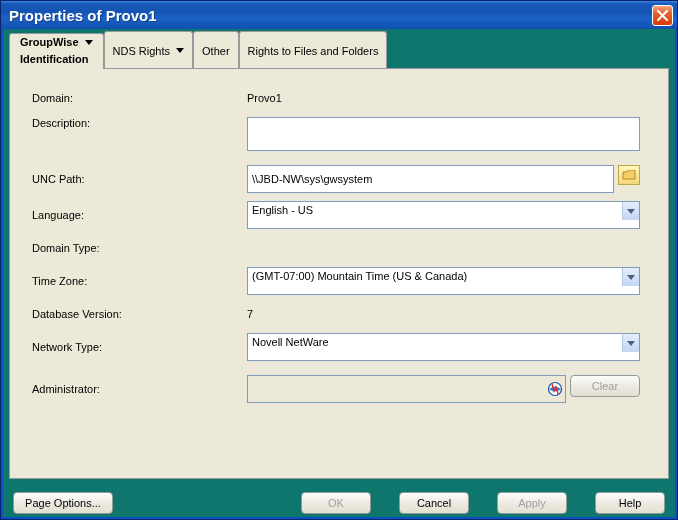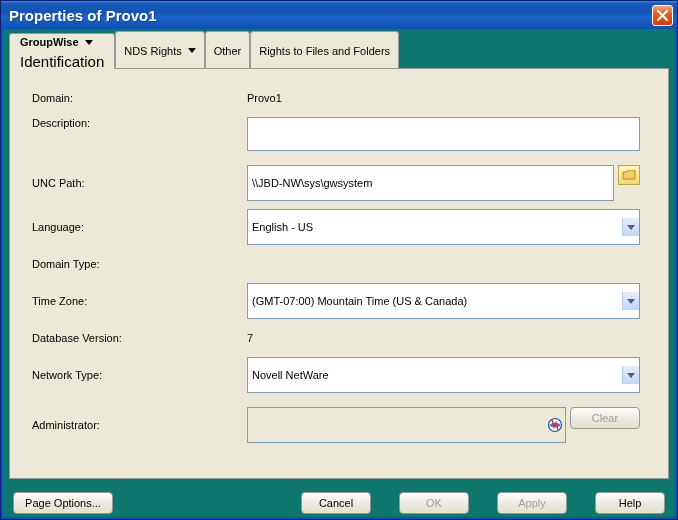--- a/index.html
+++ b/index.html
@@ -88,22 +88,22 @@
     font-weight: bold;
   }
   .tab .tri {
     width: 0; height: 0;
     border-left: 4px solid transparent;
     border-right: 4px solid transparent;
     border-top: 5px solid #000;
     margin-left: 2px;
   }
   .tab .subtab {
-    font-weight: normal;
-    font-size: 15px;
+    font-weight: bold;
+    font-size: 11px;
     margin-top: 1px;
   }
   .tabpanel {
     margin: 0 6px 6px 6px;
     border: 1px solid #919B9C;
     border-top: 1px solid #919B9C;
     flex: 1;
     background: #ECE9D8;
     position: relative;
     top: -1px;
@@ -120,27 +120,26 @@
     width: 215px;
     padding-right: 8px;
   }
   .val { flex: 1; display: flex; gap: 4px; align-items: stretch; }
   .textbox, .combobox, textarea.textbox {
     font: inherit;
     border: 1px solid #7F9DB9;
     background: #fff;
     padding: 2px 4px;
     width: 100%;
-    height: 36px;
+    height: 28px;
   }
   textarea.textbox { height: 34px; resize: none; }
   .combobox {
     position: relative;
     display: flex;
-    align-items: center;
     padding: 0;
     background: #fff;
   }
   .combobox .combo-text {
     flex: 1;
     padding: 2px 4px;
   }
   .combo-btn {
     width: 17px; height: 18px;
     margin: 0;
@@ -319,20 +318,20 @@
           </div>
           <button class="btn disabled" disabled="">Clear</button>
         </div>
       </div>
 
     </div>
 
     <div class="footer">
       <button class="btn" style="min-width:100px">Page Options...</button>
       <div class="spacer"></div>
+      <button class="btn disabled" disabled="">OK</button>
       <button class="btn">Cancel</button>
-      <button class="btn disabled" disabled="">OK</button>
       <button class="btn disabled" disabled="">Apply</button>
       <button class="btn">Help</button>
     </div>
 
   </div>
 </div>
 
 </body></html>

